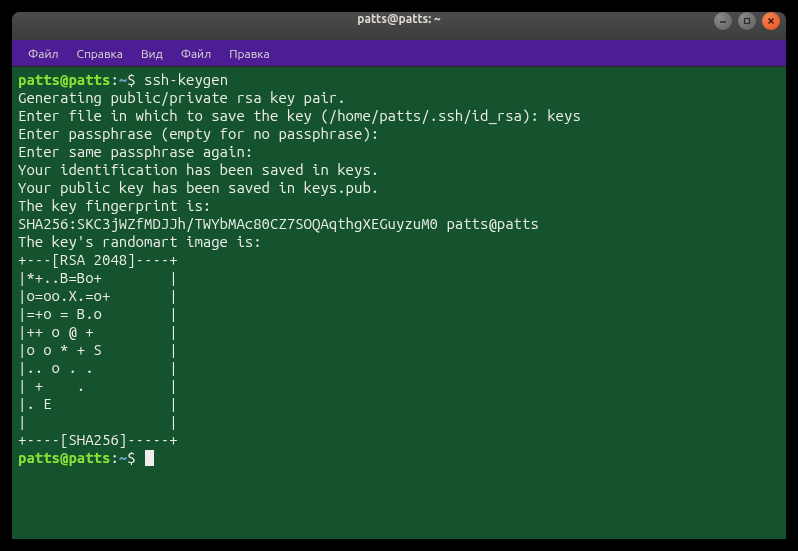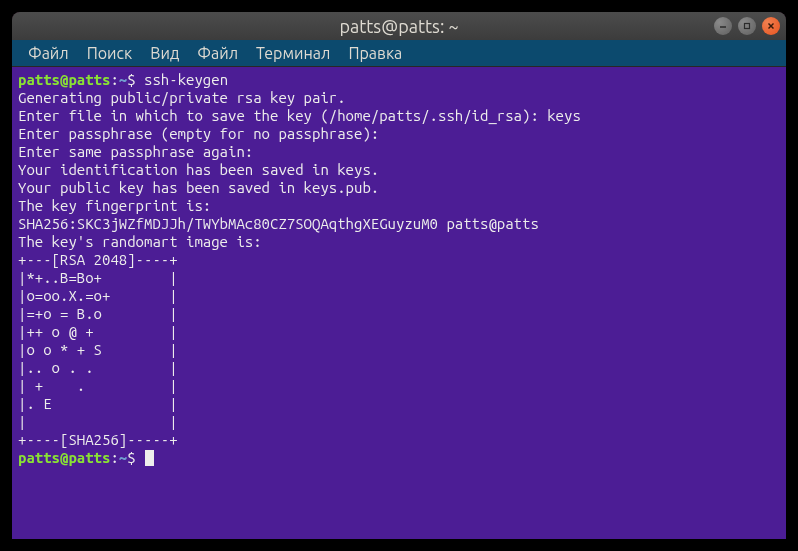--- a/index.html
+++ b/index.html
@@ -16,27 +16,26 @@
       background: #300a24;
       border-radius: 8px 8px 0 0;
       overflow: hidden;
       display: flex;
       flex-direction: column;
     }
     .titlebar {
       background: linear-gradient(to bottom, #4c4c4c, #3c3c3c);
       height: 28px;
       display: flex;
-      align-items: center;
       justify-content: center;
       position: relative;
       color: #dfdbd2;
       font-family: Ubuntu, sans-serif;
-      font-size: 18px;
-      font-weight: normal;
+      font-size: 12px;
+      font-weight: bold;
     }
     .window-controls {
       position: absolute;
       right: 6px;
       display: flex;
       gap: 6px;
     }
     .win-btn {
       width: 18px;
       height: 18px;
@@ -46,39 +45,39 @@
       justify-content: center;
       font-size: 11px;
       font-family: sans-serif;
       color: #3a3a3a;
       cursor: pointer;
     }
     .win-btn.min { background: radial-gradient(circle at 30% 30%, #8a8a8a, #5f5f5f); }
     .win-btn.max { background: radial-gradient(circle at 30% 30%, #8a8a8a, #5f5f5f); }
     .win-btn.close { background: radial-gradient(circle at 30% 30%, #f08050, #e95420); }
     .menubar {
-      background: #0c4a6e;
+      background: #4c1d95;
       height: 27px;
       display: flex;
       align-items: center;
       padding: 0 8px;
       gap: 2px;
       font-family: Ubuntu, sans-serif;
-      font-size: 16px;
+      font-size: 12px;
       color: #dfdbd2;
       border-bottom: 1px solid #2a2725;
     }
     .menu-item {
       padding: 4px 8px;
       cursor: pointer;
     }
     .terminal-body {
       flex: 1;
       padding: 4px 6px;
-      background: #4c1d95;
+      background: #14532d;
       color: #eeeeec;
       font-size: 15px;
       line-height: 18px;
       white-space: pre;
       font-family: "Ubuntu Mono", "DejaVu Sans Mono", monospace;
       overflow: hidden;
     }
     .prompt-user { color: #8ae234; font-weight: bold; }
     .prompt-path { color: #729fcf; font-weight: bold; }
     .cursor {
@@ -111,24 +110,23 @@
         <svg width="8" height="8" viewBox="0 0 8 8">
             <line x1="1.5" y1="1.5" x2="6.5" y2="6.5" stroke="#3a1a0a" stroke-width="1.5"></line>
             <line x1="6.5" y1="1.5" x2="1.5" y2="6.5" stroke="#3a1a0a" stroke-width="1.5"></line>
           </svg>
       </div>
     </div>
   </div>
 
   <div class="menubar">
     <div class="menu-item">Файл</div>
-    <div class="menu-item">Поиск</div>
+    <div class="menu-item">Справка</div>
     <div class="menu-item">Вид</div>
     <div class="menu-item">Файл</div>
-    <div class="menu-item">Терминал</div>
     <div class="menu-item">Правка</div>
   </div>
 
   <div class="terminal-body"><span class="prompt-user">patts@patts</span><span>:</span><span class="prompt-path">~</span><span>$</span> <span>ssh-keygen</span>
 <span>Generating public/private rsa key pair.</span>
 <span>Enter file in which to save the key (/home/patts/.ssh/id_rsa): keys</span>
 <span>Enter passphrase (empty for no passphrase):</span>
 <span>Enter same passphrase again:</span>
 <span>Your identification has been saved in keys.</span>
 <span>Your public key has been saved in keys.pub.</span>

